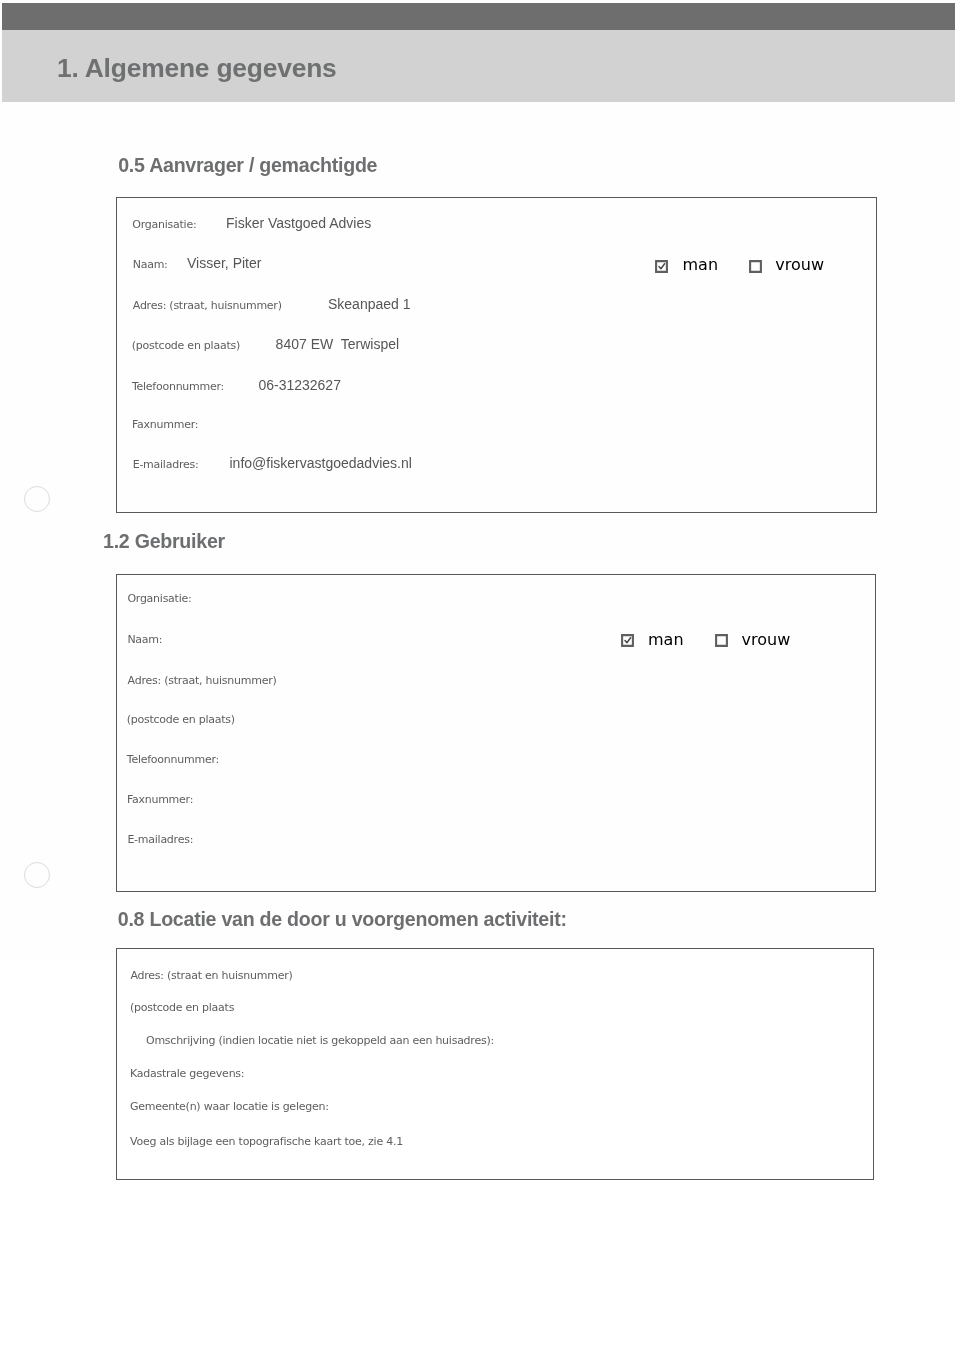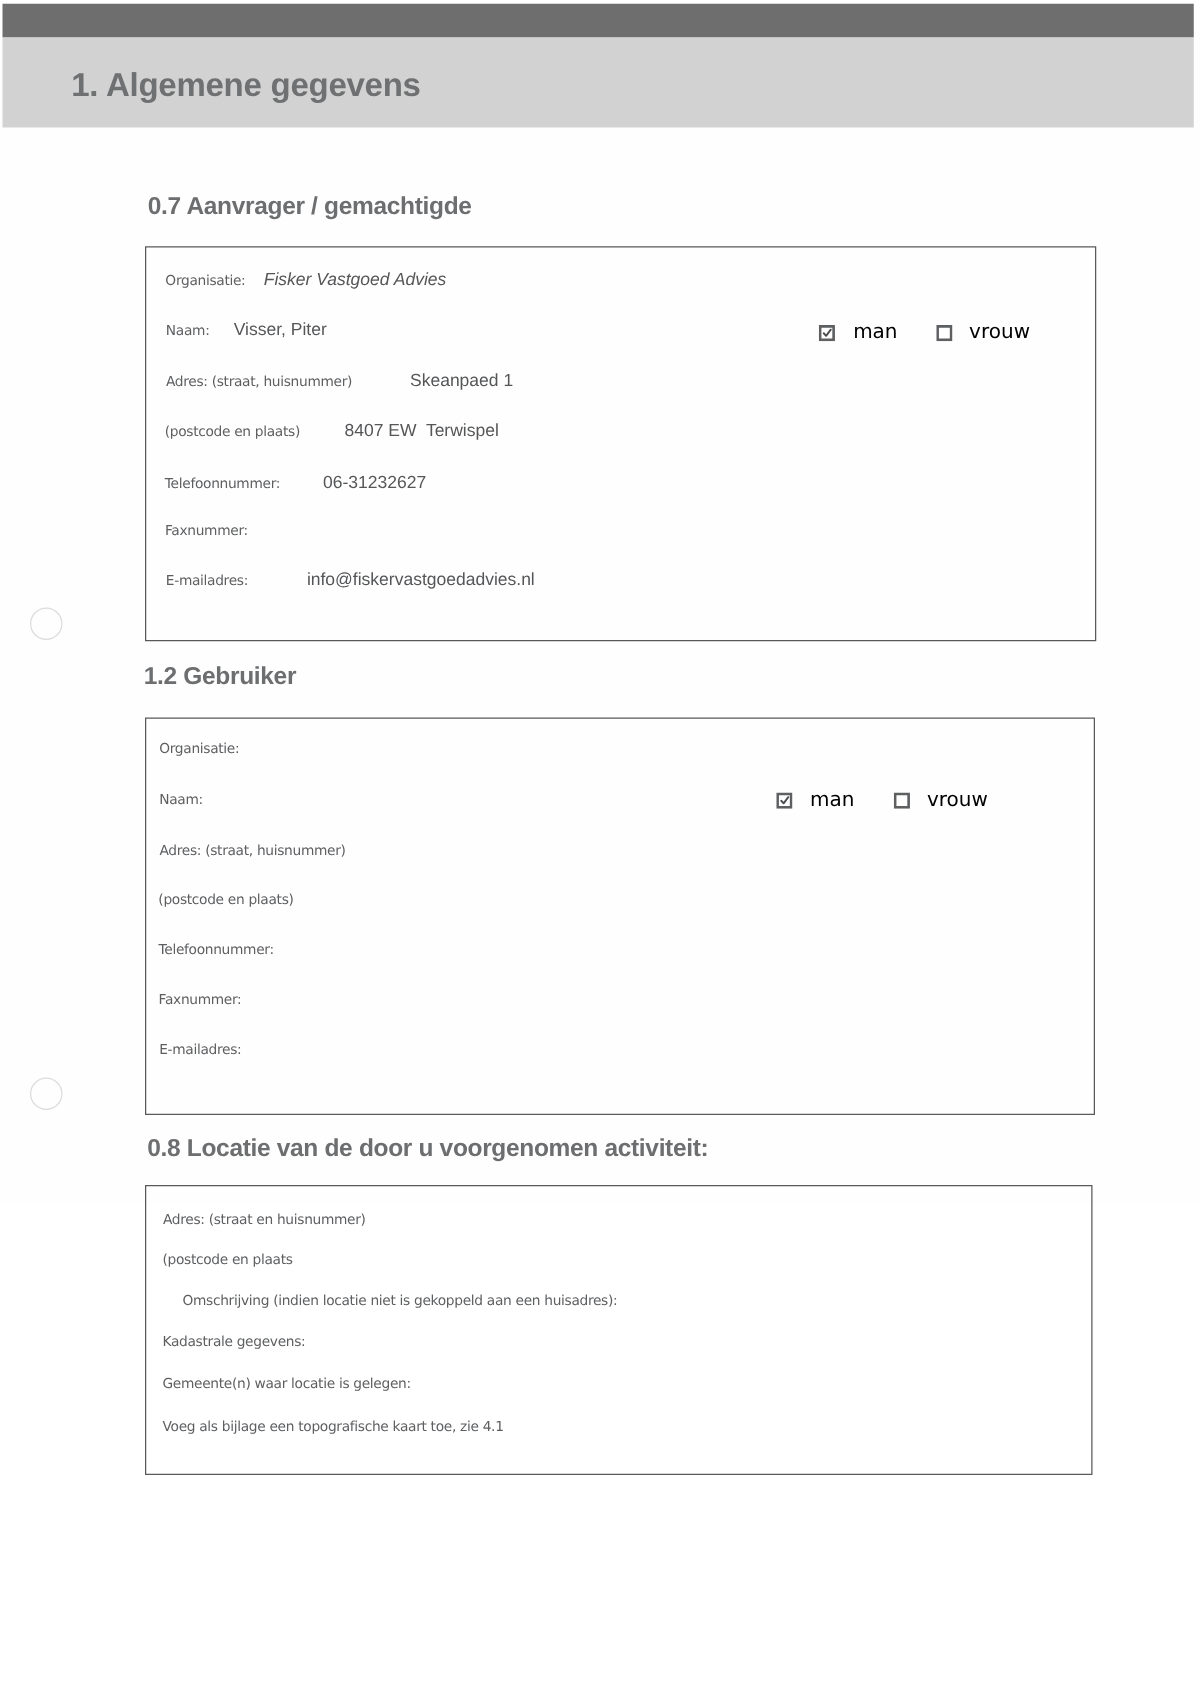--- a/index.html
+++ b/index.html
@@ -32,46 +32,46 @@
 </head>
 <body>
 
 <div class="page">
   <div class="abs" id="band-dark"></div>
   <div class="abs" id="band-light"></div>
   <div class="abs" id="header-title">1. Algemene gegevens</div>
   <div class="abs hole" style="left:24px;top:486px;width:24px;height:24px;"></div>
   <div class="abs hole" style="left:24px;top:862px;width:24px;height:24px;"></div>
 
-  <div class="abs sec-head" style="left:118.2px;top:154.01px;line-height:22px;"><span>0.7</span> <span>Aanvrager / gemachtigde</span></div>
+  <div class="abs sec-head" style="left:118.2px;top:154.01px;line-height:22px;"><span>0.5</span> <span>Aanvrager / gemachtigde</span></div>
   <div class="abs formbox" style="left:116px;top:196.5px;width:761px;height:316px;"></div>
   <div class="abs lbl" style="left:132.3px;top:215.72px;line-height:17px;">Organisatie:</div>
-  <div class="abs val" style="left:211px;top:214.85px;line-height:17px;font-style:italic;">Fisker Vastgoed Advies</div>
+  <div class="abs val" style="left:226px;top:214.85px;line-height:17px;">Fisker Vastgoed Advies</div>
   <div class="abs lbl" style="left:132.7px;top:256.32px;line-height:17px;">Naam:</div>
   <div class="abs val" style="left:187.0px;top:255.45px;line-height:17px;">Visser, Piter</div>
   <div class="abs lbl" style="left:132.8px;top:296.72px;line-height:17px;">Adres: (straat, huisnummer)</div>
   <div class="abs val" style="left:328.0px;top:295.85px;line-height:17px;">Skeanpaed 1</div>
   <div class="abs lbl" style="left:131.8px;top:337.12px;line-height:17px;">(postcode en plaats)</div>
   <div class="abs val" style="left:275.6px;top:336.25px;line-height:17px;">8407 EW  Terwispel</div>
   <div class="abs lbl" style="left:131.9px;top:377.52px;line-height:17px;">Telefoonnummer:</div>
   <div class="abs val" style="left:258.4px;top:376.65px;line-height:17px;text-align:right;">06-31232627</div>
   <div class="abs lbl" style="left:132.0px;top:416.32px;line-height:17px;">Faxnummer:</div>
   <div class="abs lbl" style="left:132.7px;top:456.12px;line-height:17px;">E-mailadres:</div>
-  <div class="abs val" style="left:229.5px;top:454.85px;line-height:17px;margin-left:16px;">info@fiskervastgoedadvies.nl</div>
+  <div class="abs val" style="left:229.5px;top:454.85px;line-height:17px;">info@fiskervastgoedadvies.nl</div>
   <div class="abs" style="left:654.7px;top:257.6px;width:13px;height:13px;"><svg width="13" height="13" viewBox="0 0 13 13">
         <path d="M1.1 1.1 H11.9 V11.9 H1.1 Z" fill="none" stroke="#5e5f61" stroke-width="2.1"></path>
         <path d="M4.0 6.6 L5.9 8.7 L9.6 3.7" fill="none" stroke="#4b4c4e" stroke-width="1.5" stroke-linecap="round" stroke-linejoin="round"></path>
       </svg></div>
   <div class="abs glbl" style="left:682.5px;top:256.31px;line-height:17px;">man</div>
   <div class="abs" style="left:748.6px;top:257.6px;width:13px;height:13px;"><svg width="13" height="13" viewBox="0 0 13 13">
         <path d="M1.1 1.1 H11.9 V11.9 H1.1 Z" fill="none" stroke="#5e5f61" stroke-width="2.1"></path>
       </svg></div>
   <div class="abs glbl" style="left:775.3px;top:256.31px;line-height:17px;">vrouw</div>
 
-  <div class="abs sec-head" style="left:115px;top:530.21px;line-height:22px;"><span>1.2</span> <span>Gebruiker</span></div>
+  <div class="abs sec-head" style="left:103px;top:530.21px;line-height:22px;"><span>1.2</span> <span>Gebruiker</span></div>
   <div class="abs formbox" style="left:115.5px;top:573.5px;width:760px;height:318px;"></div>
   <div class="abs lbl" style="left:127.4px;top:590.12px;line-height:17px;">Organisatie:</div>
   <div class="abs lbl" style="left:127.4px;top:630.52px;line-height:17px;">Naam:</div>
   <div class="abs lbl" style="left:127.6px;top:671.72px;line-height:17px;">Adres: (straat, huisnummer)</div>
   <div class="abs lbl" style="left:126.7px;top:710.92px;line-height:17px;">(postcode en plaats)</div>
   <div class="abs lbl" style="left:126.8px;top:751.12px;line-height:17px;">Telefoonnummer:</div>
   <div class="abs lbl" style="left:126.9px;top:790.52px;line-height:17px;">Faxnummer:</div>
   <div class="abs lbl" style="left:127.4px;top:831.12px;line-height:17px;">E-mailadres:</div>
   <div class="abs" style="left:621.0px;top:632.0px;width:13px;height:13px;"><svg width="13" height="13" viewBox="0 0 13 13">
         <path d="M1.1 1.1 H11.9 V11.9 H1.1 Z" fill="none" stroke="#5e5f61" stroke-width="2.1"></path>

